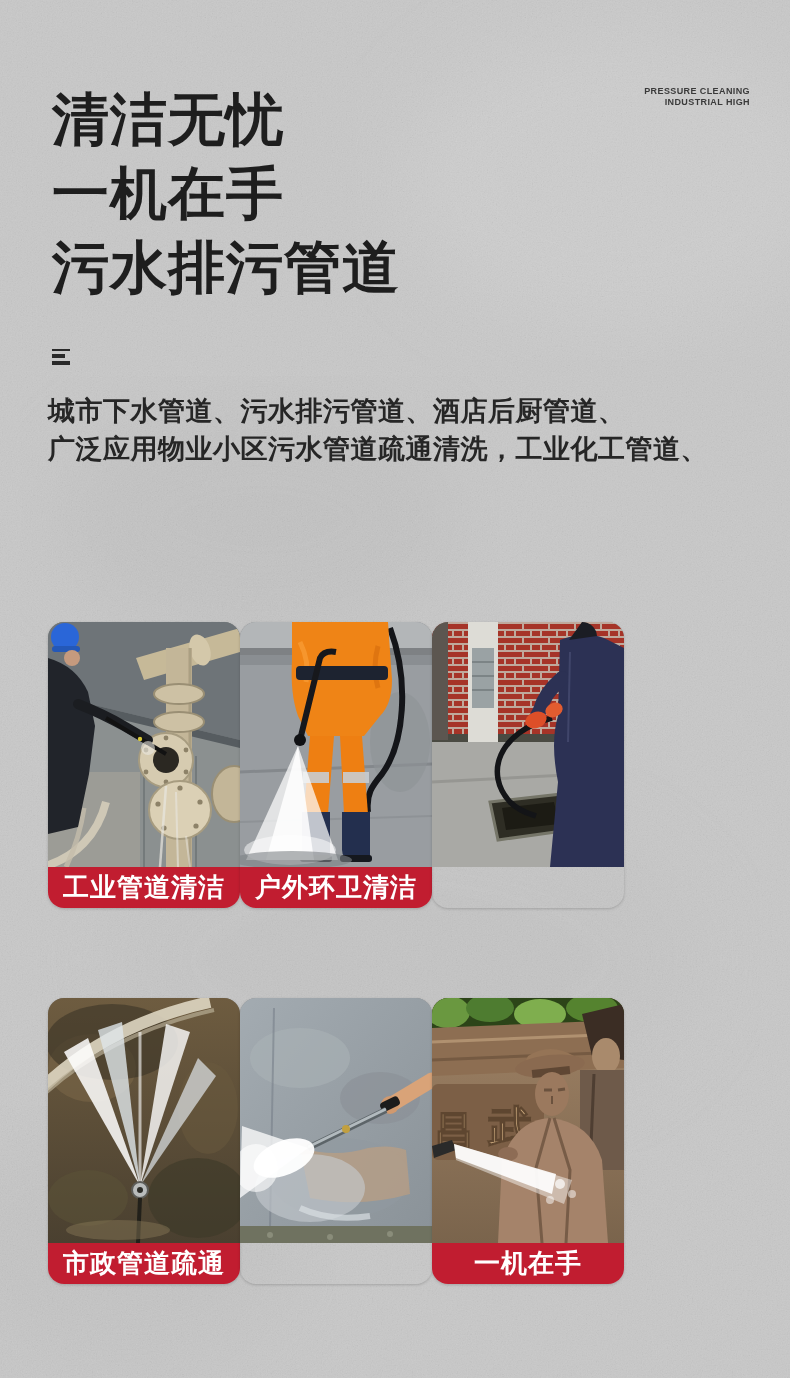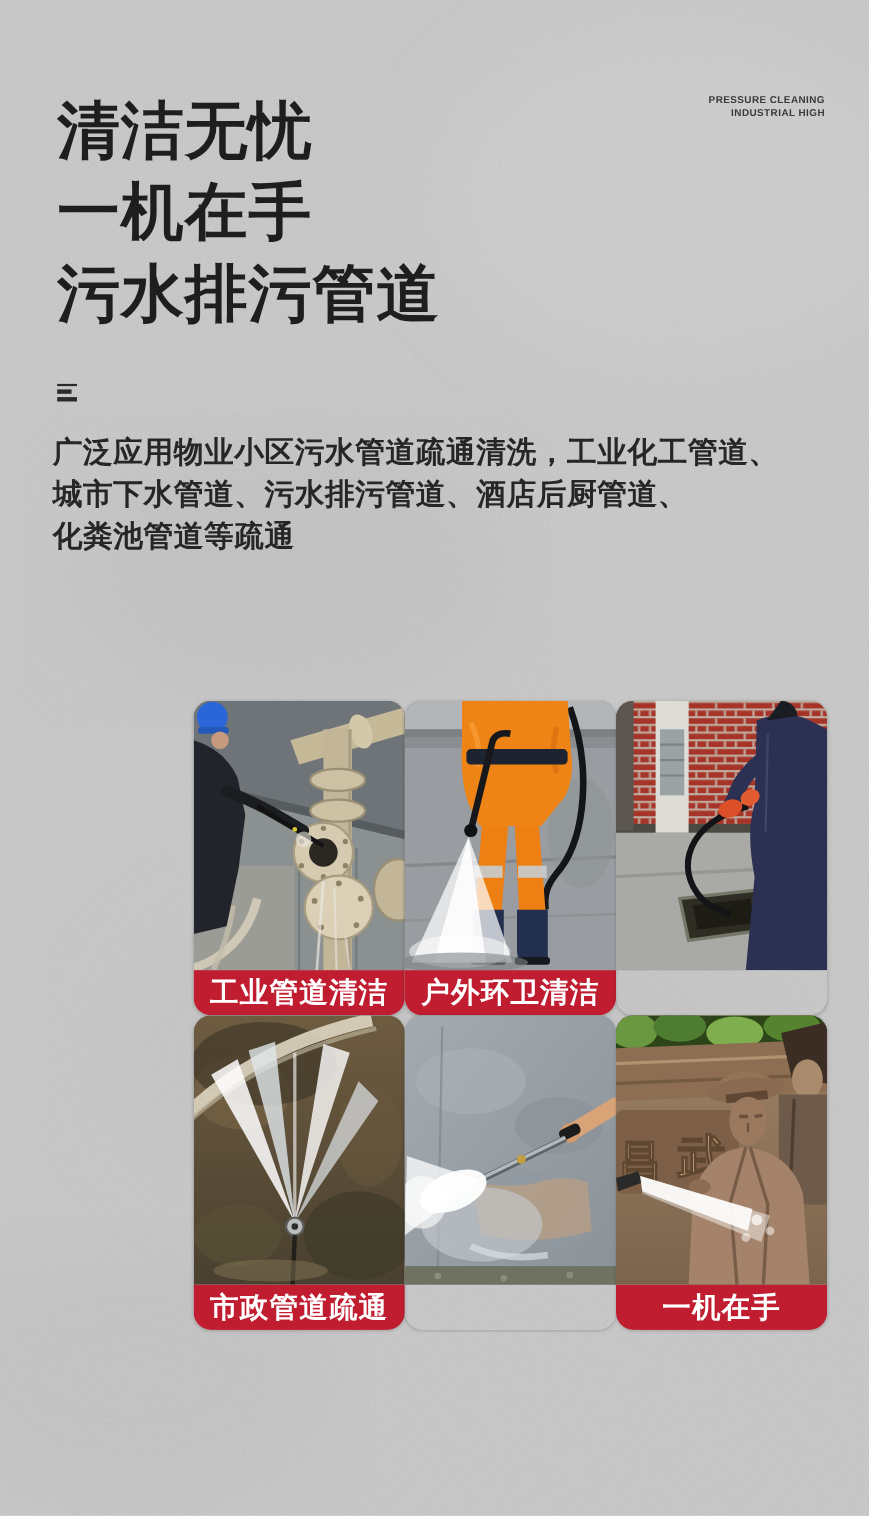--- a/index.html
+++ b/index.html
@@ -17,22 +17,22 @@
   .tri-lines{position:absolute;left:52px;top:349px;width:18px;}
   .tri-lines i{display:block;background:#2a2a2a;}
   .tri-lines .l1{width:18px;height:2px;margin-bottom:3px;}
   .tri-lines .l2{width:13px;height:4px;margin-bottom:3px;}
   .tri-lines .l3{width:18px;height:4px;}
 
   .desc{position:absolute;left:48px;top:392px;margin:0;
         font-size:27px;line-height:38px;color:#262626;font-weight:600;letter-spacing:.5px;}
   .desc span{display:block;}
 
-  .grid{position:absolute;left:48px;top:637px;width:704px;
-        display:flex;flex-wrap:wrap;justify-content:flex-end;}
+  .grid{position:absolute;left:48px;top:622px;width:704px;
+        display:flex;flex-wrap:wrap;justify-content:flex-start;row-gap:90px;}
   .card{width:192px;height:286px;margin:0;border-radius:16px;overflow:hidden;
         display:flex;flex-direction:column;box-shadow:0 1px 3px rgba(0,0,0,.18);}
   .photo{width:192px;height:245px;flex:0 0 245px;overflow:hidden;background:#8a8a8a;}
   .photo svg{display:block;width:192px;height:245px;}
   .tag{height:41px;flex:0 0 41px;background:#c11d30;color:#ffffff;
        display:flex;align-items:center;justify-content:center;
        font-size:26px;font-weight:bold;letter-spacing:1px;}
 </style>
 </head>
 <body>
@@ -68,23 +68,22 @@
     <span>污水排污管道</span>
   </h1>
 
   <div class="tri-lines">
     <i class="l1"></i>
       <i class="l2"></i>
       <i class="l3"></i>
   </div>
 
   <p class="desc">
+    <span>城市下水管道、污水排污管道、酒店后厨管道、</span>
     <span>广泛应用物业小区污水管道疏通清洗，工业化工管道、</span>
-    <span>城市下水管道、污水排污管道、酒店后厨管道、</span>
-    <span>化粪池管道等疏通</span>
   </p>
 
   <div class="grid">
 
     <figure class="card">
       <div class="photo">
         <svg viewBox="0 0 192 245" xmlns="http://www.w3.org/2000/svg">
           <rect width="192" height="245" fill="#8b9090"></rect>
           <polygon points="0,0 192,0 192,118 0,72" fill="#6e7478"></polygon>
           <polygon points="0,72 192,118 192,126 0,80" fill="#565c60"></polygon>

